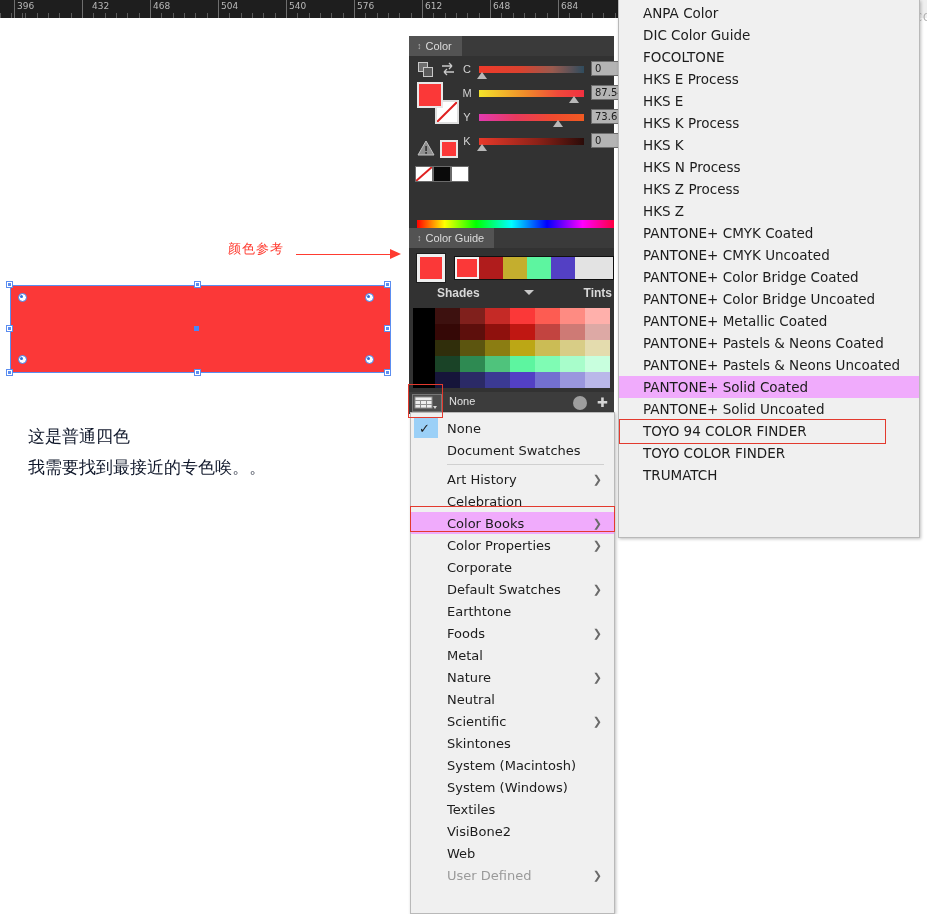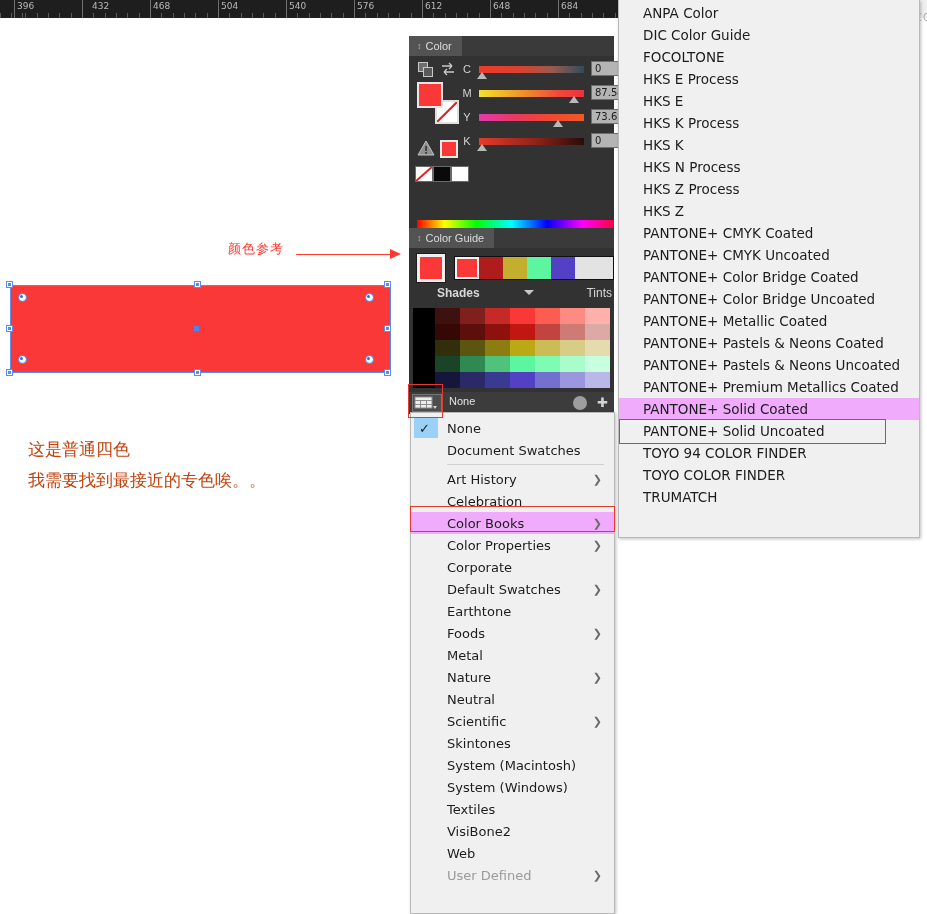--- a/index.html
+++ b/index.html
@@ -27,22 +27,22 @@
   
   #rect-shape{position:absolute;background:#fb3838;}
   #sel-box{position:absolute;border:1px solid #5b8df0;box-sizing:border-box;}
   .h-sq{position:absolute;width:7px;height:7px;background:#ffffff;border:1px solid #5b8df0;box-sizing:border-box;}
   .h-sq i{display:block;width:3px;height:3px;background:#5b8df0;margin:1px 0 0 1px;}
   .h-center{position:absolute;width:5px;height:5px;background:#4a86f7;}
   .widget{position:absolute;width:9px;height:9px;border-radius:50%;background:#ffffff;
           border:1.6px solid #3f7fe8;box-sizing:border-box;}
   .widget i{display:block;width:3px;height:3px;border-radius:50%;background:#2f6fd8;margin:1px 0 0 1px;}
 
-  .cn-note{position:absolute;color:#c2410c;font-size:17px;line-height:31px;
-           font-family:Liberation Sans, sans-serif;white-space:nowrap;margin-top:12px;}
+  .cn-note{position:absolute;color:#0f172a;font-size:17px;line-height:31px;
+           font-family:Liberation Mono, monospace;white-space:nowrap;}
 
   
   #panel{position:absolute;left:409px;top:36px;width:205px;height:378px;background:#323232;}
   .tabbar{position:relative;height:20px;background:#3a3a3a;}
   .tab{position:absolute;left:0;top:0;height:20px;background:#535353;padding:0 10px 0 8px;
        display:flex;align-items:center;color:#dcdcdc;font-size:11px;}
   .tab .grip{display:inline-block;margin-right:4px;color:#b6b6b6;font-size:9px;line-height:9px;}
   .tabbar-rest{position:absolute;left:0;top:0;right:0;height:20px;background:#3a3a3a;}
 
   .colorbody{position:relative;height:150px;background:#323232;}
@@ -74,21 +74,21 @@
   .cg-body{position:relative;}
   .cg-basesw{position:absolute;left:8px;top:6px;width:28px;height:28px;background:#fb3838;
              border:3px solid #efefef;box-sizing:border-box;outline:1px solid #1d1d1d;}
   .cg-strip{position:absolute;left:45px;top:8px;right:0;height:24px;background:#e3e3e3;border:1px solid #101010;box-sizing:border-box;}
   .cg-strip .sw{position:absolute;top:0;height:22px;width:24px;}
   .cg-strip .sw.sel{border:2px solid #f2f2f2;box-sizing:border-box;outline:1px solid #111;}
   .cg-hdr{position:absolute;top:38px;left:0;right:0;height:18px;}
   .cg-hdr .shades{position:absolute;left:28px;top:0;color:#d8d8d8;font-size:12px;font-weight:bold;}
   .cg-hdr .caret{position:absolute;left:115px;top:4px;width:0;height:0;border-left:5px solid transparent;
                  border-right:5px solid transparent;border-top:5px solid #c8c8c8;}
-  .cg-hdr .tints{position:absolute;right:2px;top:0;color:#d8d8d8;font-size:12px;font-weight:normal;}
+  .cg-hdr .tints{position:absolute;right:2px;top:0;color:#d8d8d8;font-size:12px;font-weight:bold;}
   .cg-grid{position:absolute;left:4px;top:60px;width:201px;}
   .cg-grid .row{display:flex;height:16px;}
   .cg-grid .cell{flex:0 0 auto;height:16px;}
   .cg-foot{position:absolute;left:0;bottom:0;width:205px;height:22px;background:#3c3c3c;}
   .cg-foot .libsel{position:absolute;left:3px;top:2px;width:30px;height:18px;background:#4d4d4d;border:1px solid #777;box-sizing:border-box;}
   .cg-foot .libname{position:absolute;left:40px;top:3px;color:#e2e2e2;font-size:11px;}
   .cg-foot .ic-r1{position:absolute;right:27px;top:4px;width:14px;height:14px;border-radius:50%;background:#9e9e9e;}
   .cg-foot .ic-r2{position:absolute;right:6px;top:4px;color:#d4d4d4;font-size:13px;line-height:14px;}
   .redbox-foot{position:absolute;left:408px;top:384px;width:35px;height:34px;border:1px solid #e33a2e;box-sizing:border-box;z-index:40;}
 
@@ -575,23 +575,20 @@
     </div>
     <div class="mi">
       <span>PANTONE+ Metallic Coated</span>
     </div>
     <div class="mi">
       <span>PANTONE+ Pastels &amp; Neons Coated</span>
     </div>
     <div class="mi">
       <span>PANTONE+ Pastels &amp; Neons Uncoated</span>
     </div>
-    <div class="mi">
-      <span>PANTONE+ Premium Metallics Coated</span>
-    </div>
     <div class="mi sel">
       <span>PANTONE+ Solid Coated</span>
     </div>
     <div class="mi">
       <span>PANTONE+ Solid Uncoated</span>
     </div>
     <div class="mi">
       <span>TOYO 94 COLOR FINDER</span>
     </div>
     <div class="mi">

